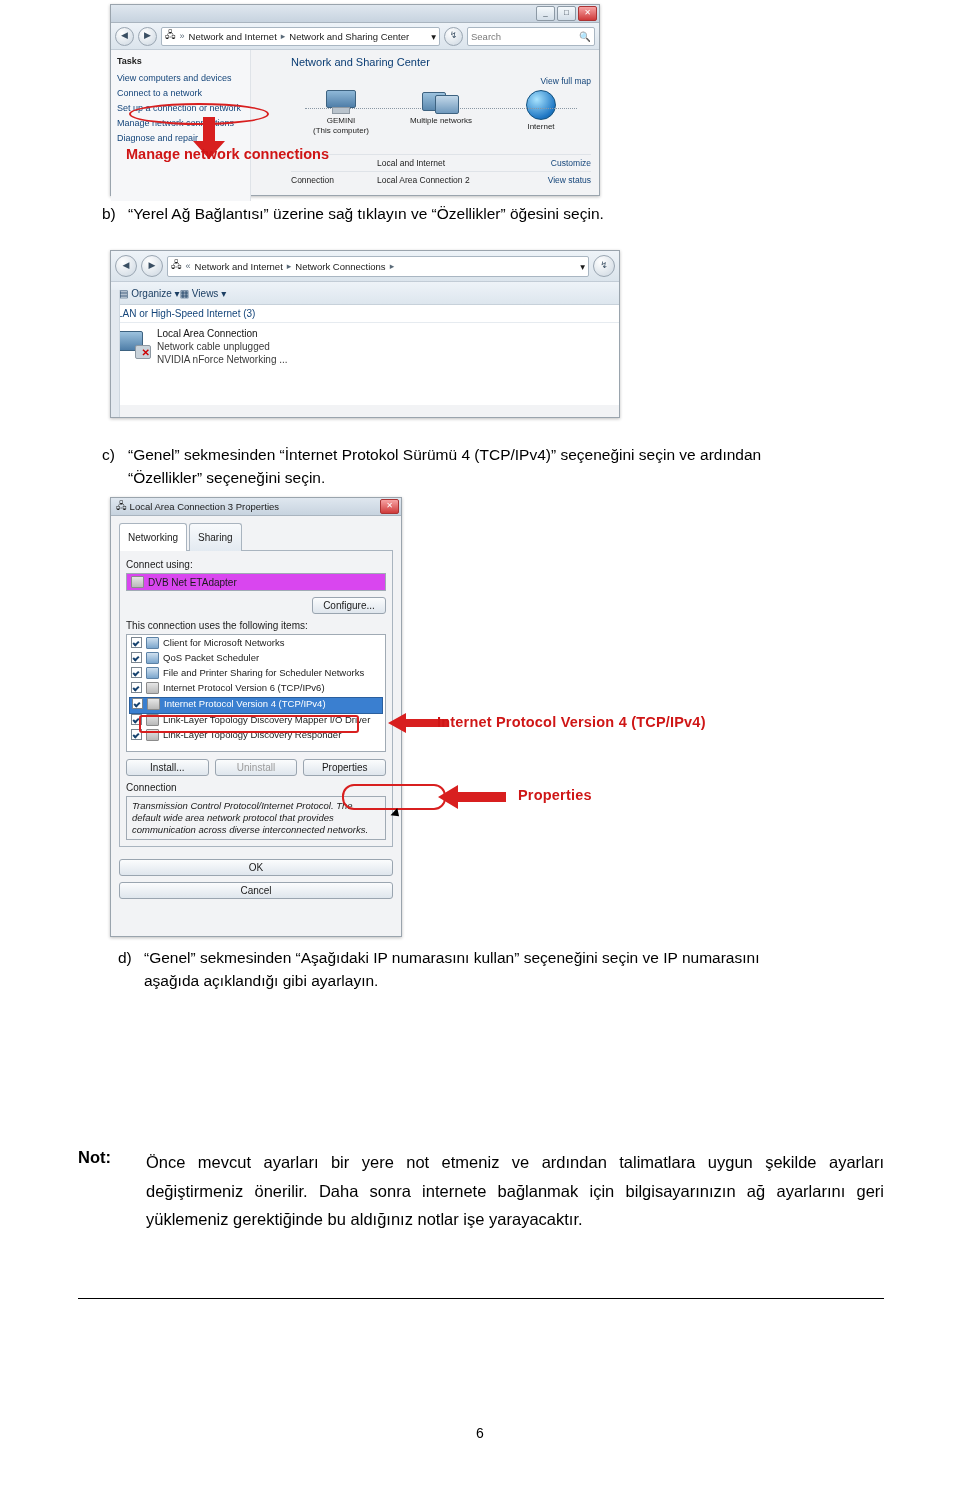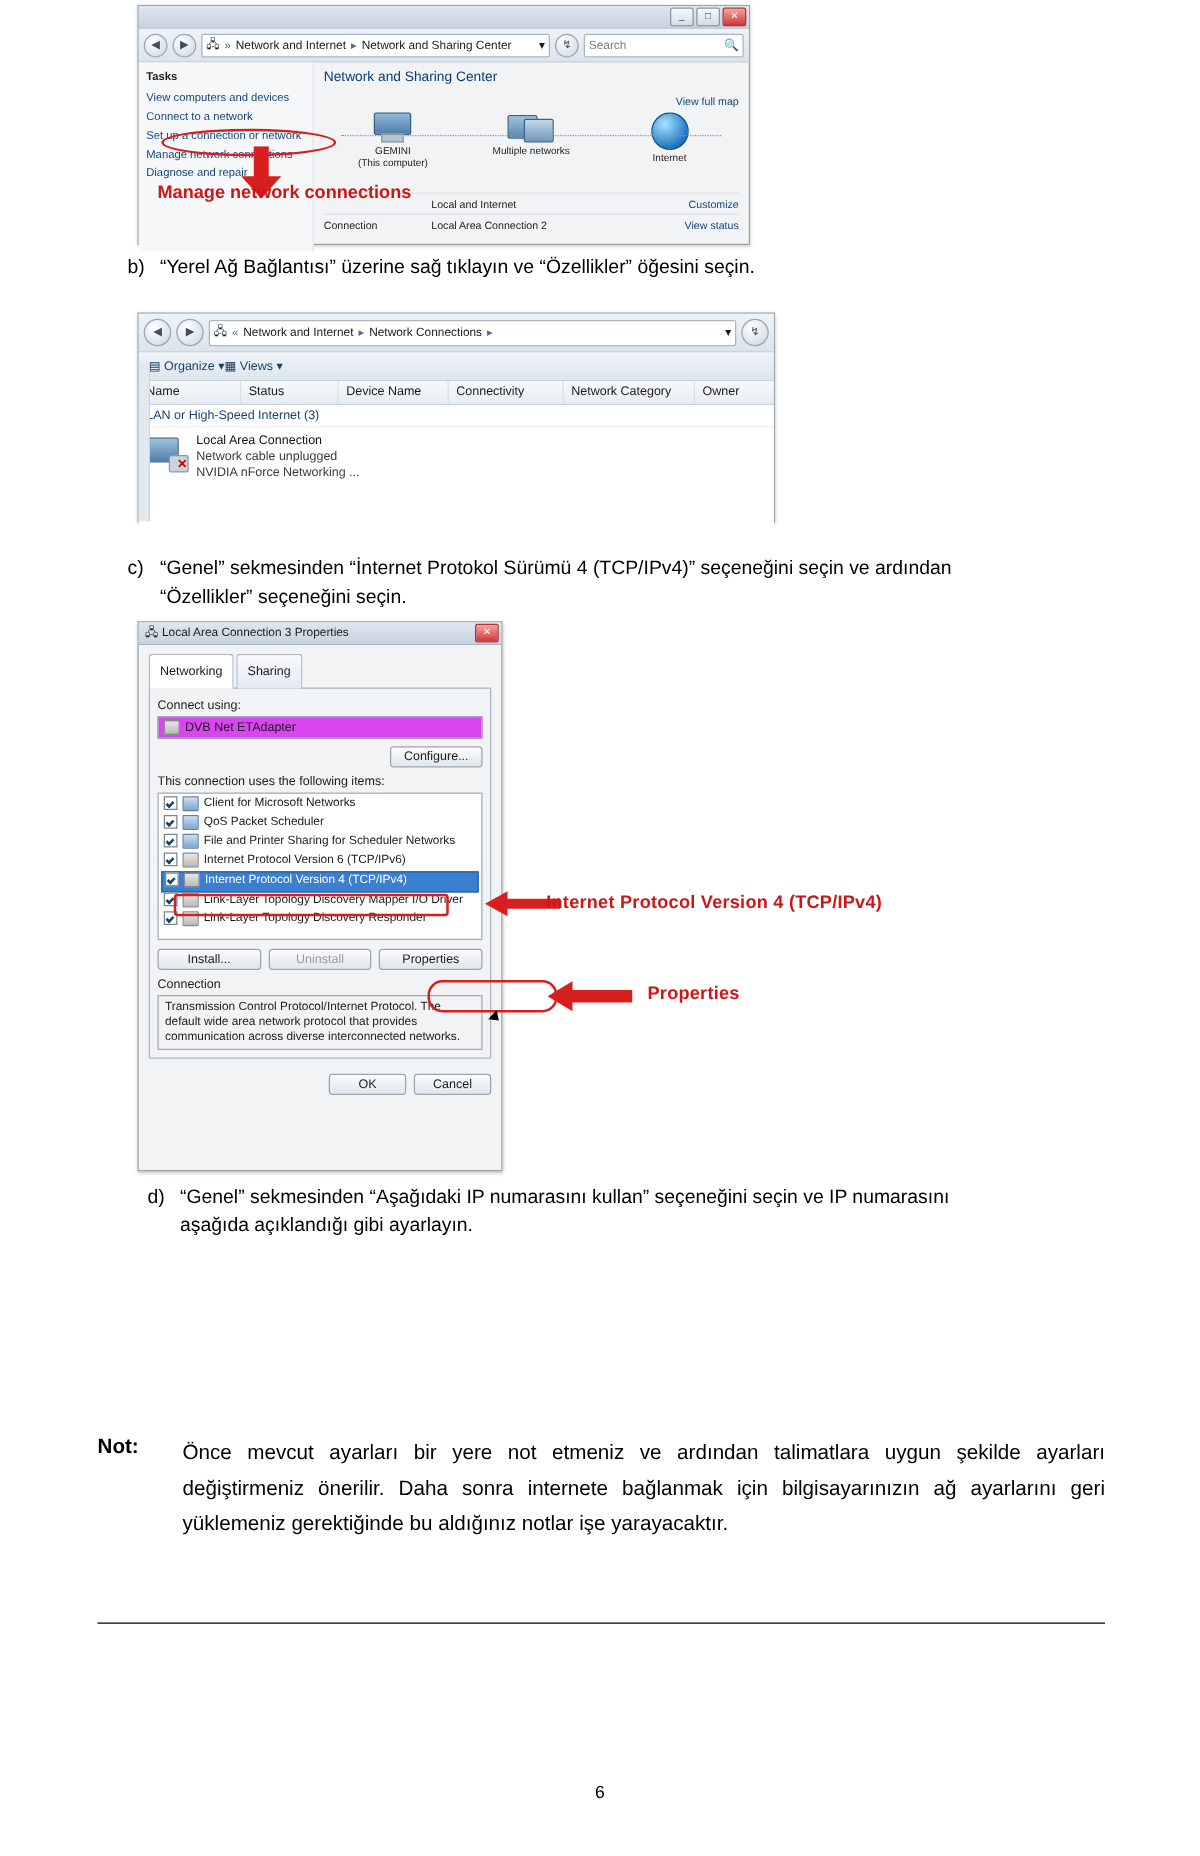--- a/index.html
+++ b/index.html
@@ -48,21 +48,21 @@
     display:flex;align-items:center;padding:0 3px;gap:4px;font-size:9.5px;overflow:hidden;white-space:nowrap;
   }
   .searchfield{
     width:120px;height:17px;background:#fff;border:1px solid #a9b6c2;border-radius:2px;
     display:flex;align-items:center;padding:0 3px;font-size:9.5px;color:#7a7a7a;gap:3px;
   }
   .crumb-sep{color:#5a6a78;font-size:9px;}
 
   
   #fig1{position:absolute;left:110px;top:4px;width:490px;height:192px;}
-  #fig1 .body{display:flex;height:151px;}
+  #fig1 .body{display:flex;height:151px;gap:32px;}
   #fig1 .left{
     width:140px;background:#f6f7f9;border-right:1px solid #dfe3e8;
     padding:4px 6px;box-sizing:border-box;font-size:9px;line-height:15px;color:#14457a;
   }
   #fig1 .left .hdr{color:#222;font-weight:bold;margin-bottom:2px;}
   #fig1 .right{flex:1;padding:6px 8px;box-sizing:border-box;position:relative;}
   #fig1 .sectitle{font-size:11px;color:#0b3d74;margin-bottom:4px;}
   #fig1 .viewmap{position:absolute;right:8px;top:26px;font-size:8.5px;color:#14457a;}
   #fig1 .mapzone{display:flex;justify-content:space-around;align-items:flex-start;margin-top:22px;}
   #fig1 .node{width:86px;text-align:center;font-size:8px;line-height:10px;color:#222;}
@@ -125,22 +125,22 @@
     background:linear-gradient(#fbfcfd,#dfe6ed);padding:2px 8px;color:#1a1a1a;
   }
   .btn.dis{color:#9b9b9b;}
   .listbox{background:#fff;border:1px solid #a0aab4;height:112px;padding:2px;overflow:hidden;}
   .lrow{display:flex;gap:4px;font-size:9.5px;height:15px;padding:0 2px;}
   .lrow.sel{background:#3a7fd0;color:#fff;border:1px solid #2a5f9e;}
   .cbx{width:9px;height:9px;border:1px solid #7a858f;background:#fff;position:relative;flex:none;}
   .cbx.on:after{content:"";position:absolute;left:1px;top:3px;width:4px;height:2px;border-left:2px solid #17436f;border-bottom:2px solid #17436f;transform:rotate(-45deg);}
   .mini{width:11px;height:10px;flex:none;background:linear-gradient(#cfe0ef,#7ba6cd);border:1px solid #5c82a6;border-radius:1px;}
   .mini.net{background:linear-gradient(#e6e6e6,#b9b9b9);border-color:#8b8b8b;}
-  .descbox{border:1px solid #a0aab4;background:#f2f3f5;padding:3px 5px;font-size:9.5px;line-height:12px;}
-  .dlg-foot{display:flex;justify-content:flex-end;gap:6px;padding:6px 8px;}
+  .descbox{border:1px solid #a0aab4;background:#f2f3f5;padding:3px 5px;font-size:9.5px;line-height:12px;font-style:italic;}
+  .dlg-foot{display:flex;justify-content:center;gap:6px;padding:6px 8px;flex-direction:column;}
   .cursor{position:absolute;width:0;height:0;border-left:7px solid #000;border-bottom:5px solid transparent;border-top:5px solid transparent;transform:rotate(42deg);}
 
   .red-label{position:absolute;color:#cf1616;font-weight:bold;font-size:14.5px;white-space:nowrap;letter-spacing:.2px;}
   .red-rect{position:absolute;border:2px solid #d81f1f;border-radius:3px;}
 
   
   #note{position:absolute;left:78px;top:1148px;width:806px;}
   #note .nlabel{position:absolute;left:0;top:0;font-size:16.5px;font-weight:bold;}
   #note .ntext{margin-left:68px;font-size:16.5px;line-height:28.5px;text-align:justify;}
   .hr{position:absolute;left:78px;width:806px;height:1px;background:#000;}
@@ -250,28 +250,20 @@
         <span>Network Connections</span>
         <span class="crumb-sep">▸</span>
         <span style="margin-left:auto">▾</span>
       </div>
       <div class="navbtn" style="width:20px;height:20px;line-height:18px">↯</div>
     </div>
     <div class="toolbar">
       <span>▤ <span>Organize</span> ▾</span>
       <span>▦ <span>Views</span> ▾</span>
     </div>
-    <div class="colhdr">
-      <span style="width:82px">Name</span>
-      <span style="width:78px">Status</span>
-      <span style="width:88px">Device Name</span>
-      <span style="width:92px">Connectivity</span>
-      <span style="width:105px">Network Category</span>
-      <span style="flex:1;border-right:none">Owner</span>
-    </div>
     <div class="grouphdr">LAN or High-Speed Internet (3)</div>
     <div class="list">
       <div class="lan-ico">
         <div class="mon"></div>
           <div class="plug"></div>
           <div class="xred">✕</div>
       </div>
       <div class="lan-txt">
         <div>Local Area Connection</div>
         <div class="sub">Network cable unplugged</div>

